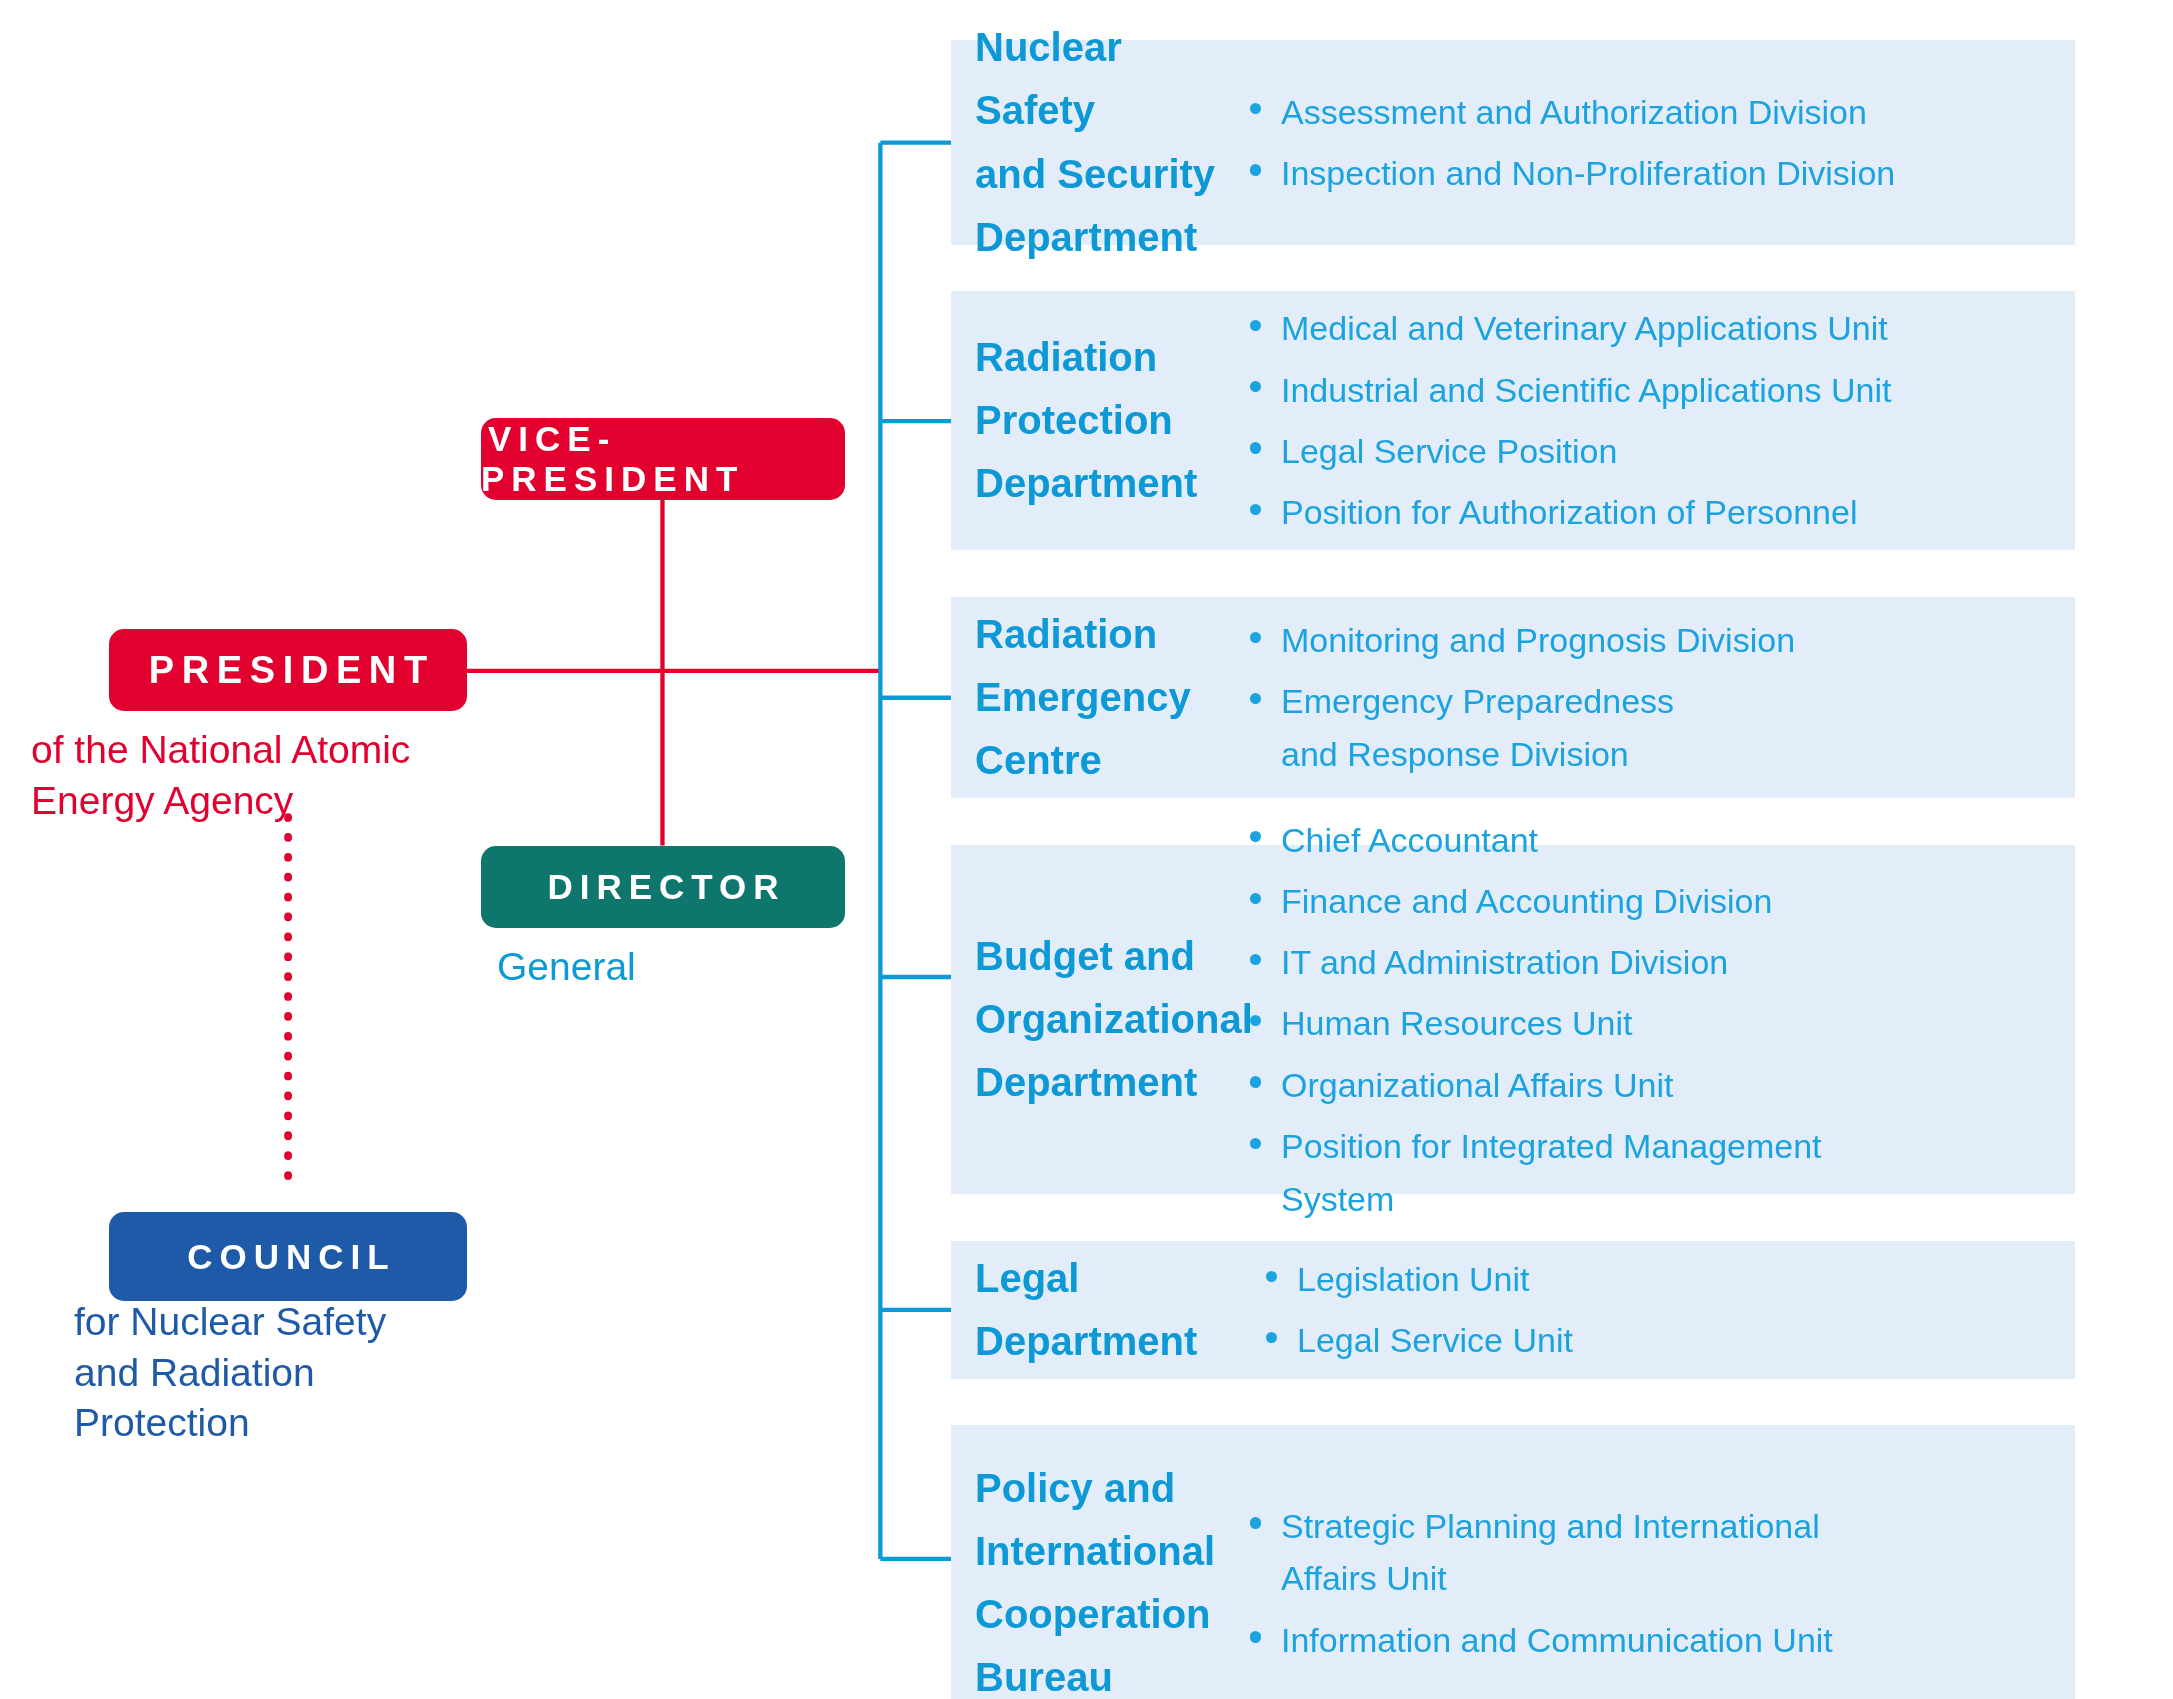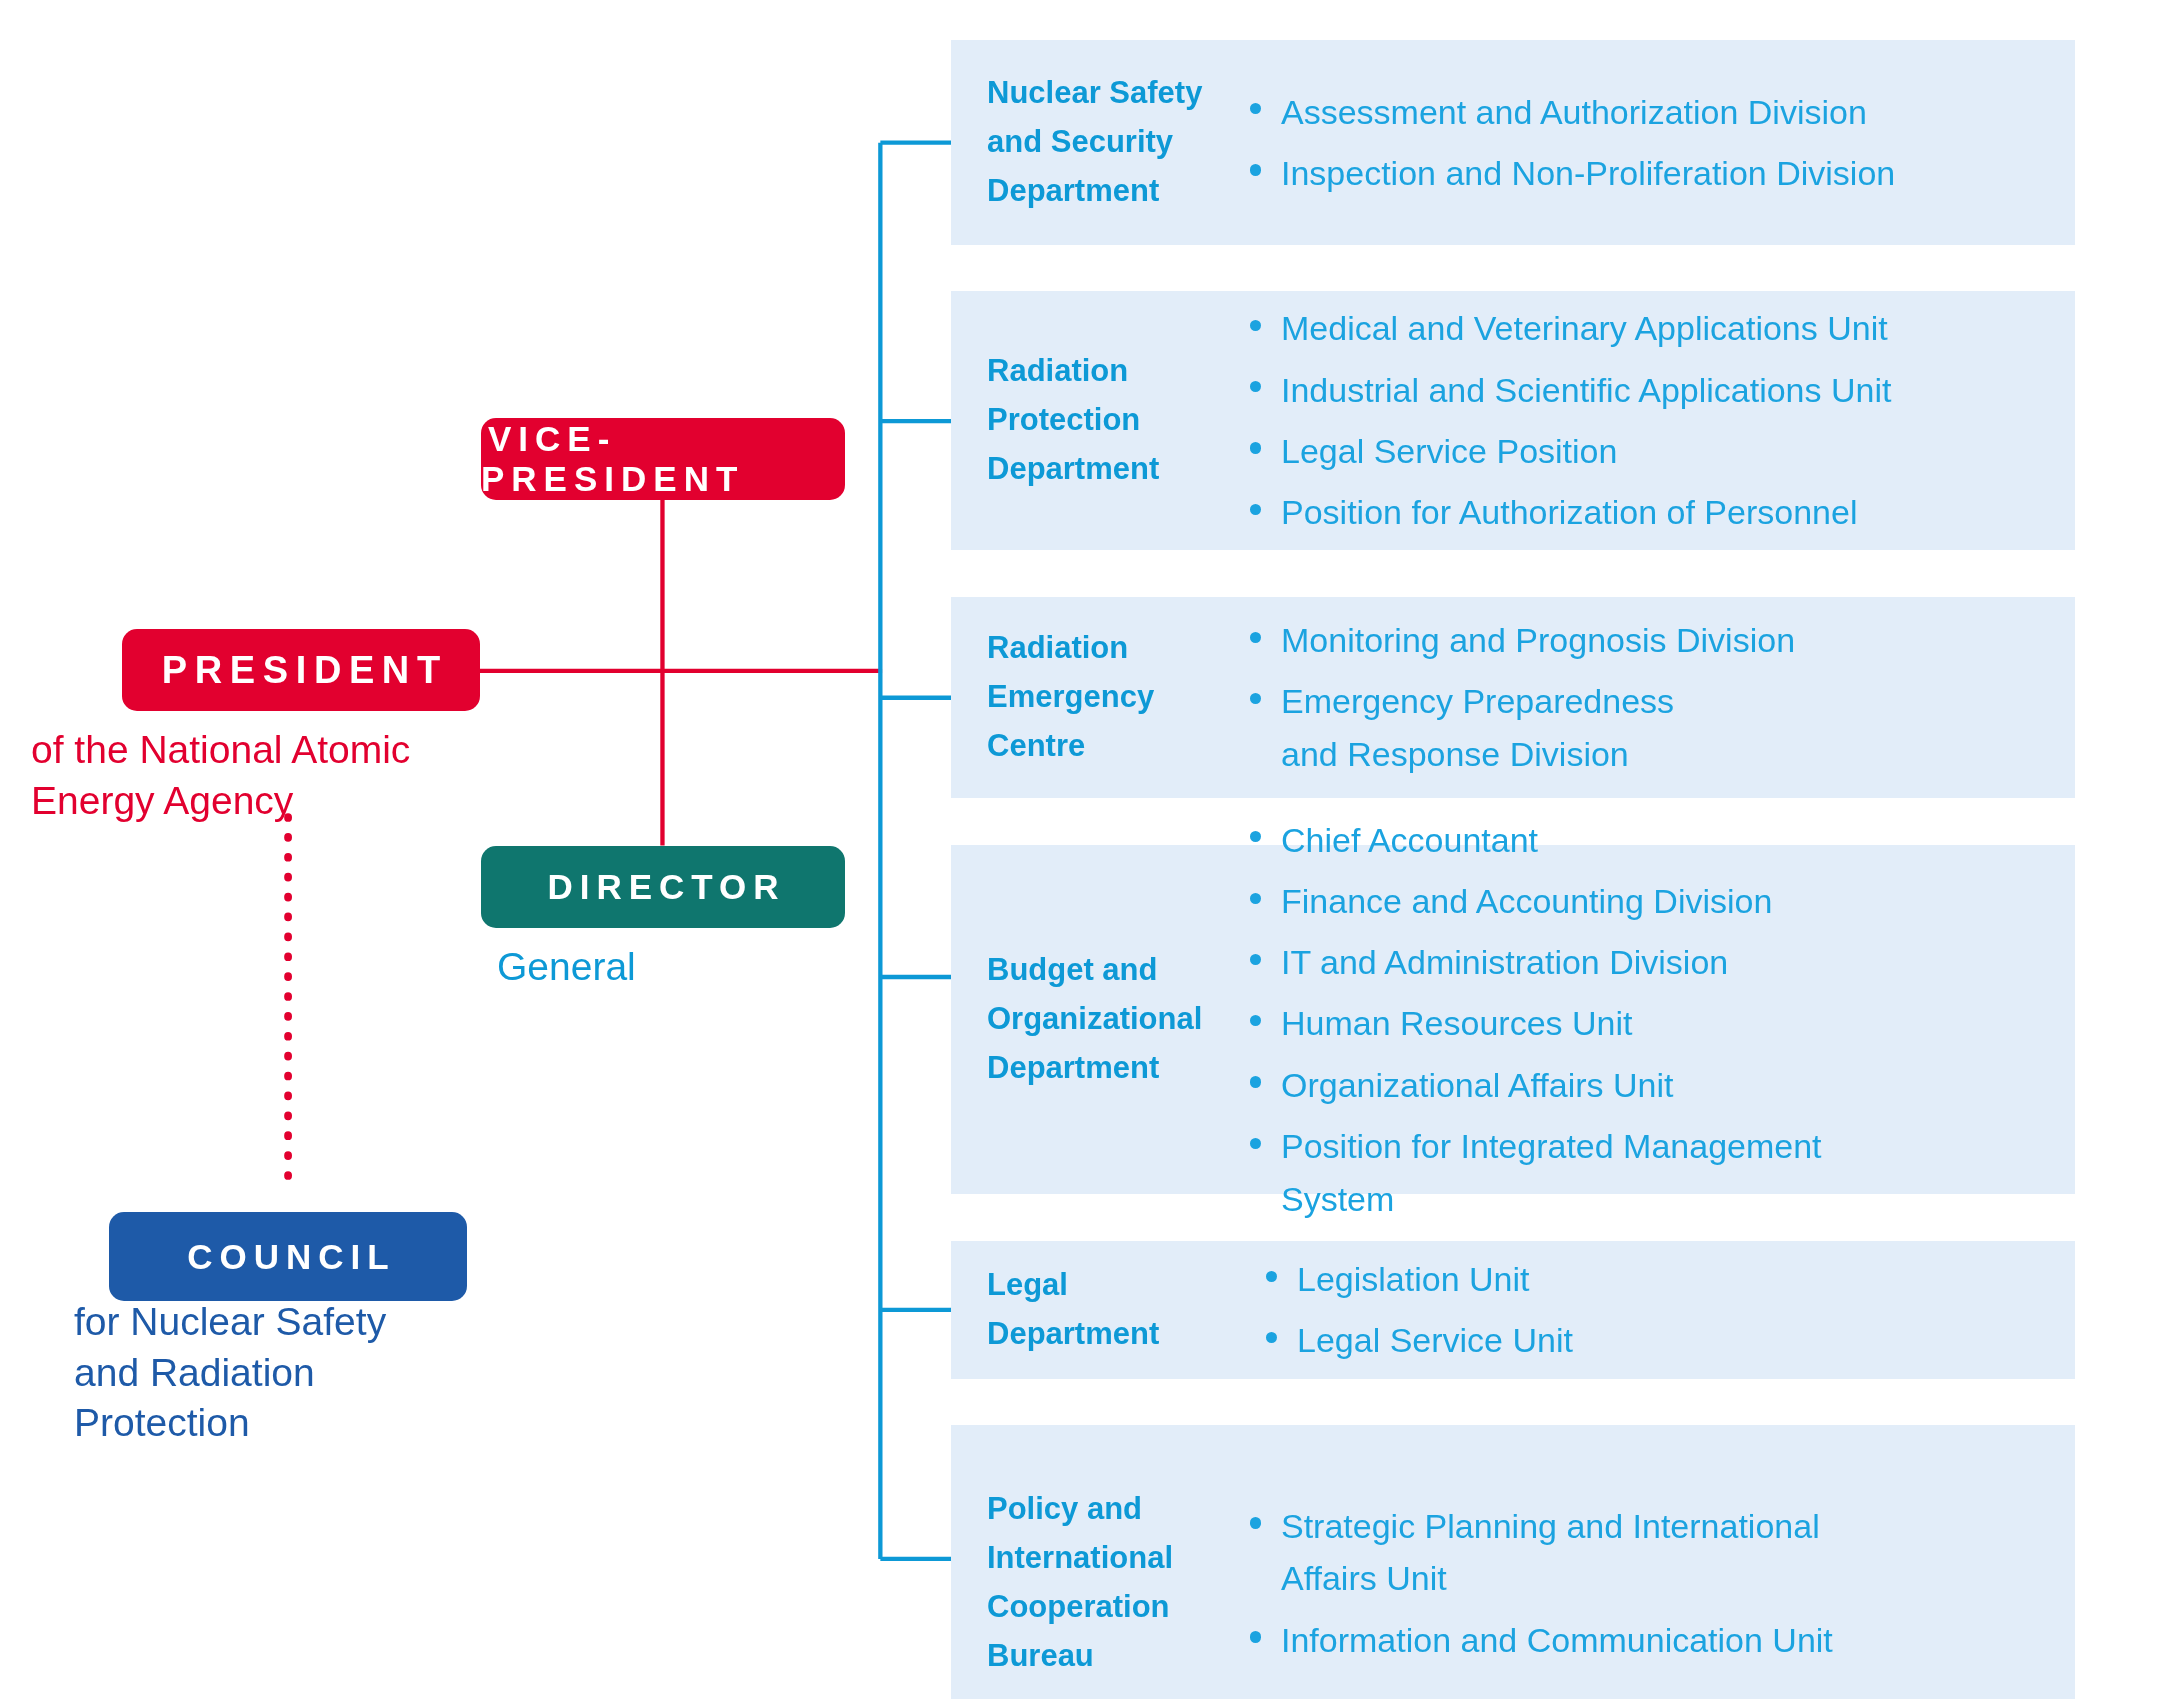--- a/index.html
+++ b/index.html
@@ -42,21 +42,21 @@
     border-radius: 15px;
   }
   .exec-sub {
     position: absolute;
     text-align: left;
     line-height: 1.30;
     box-sizing: border-box;
   }
 
   #president-box {
-    left: 122px; top: 629px;
+    left: 109px; top: 629px;
     width: 358px; height: 82px;
     background: #e2002f;
     font-size: 38px;
   }
   #president-sub {
     left: 31px; top: 725px;
     width: 514px;
     color: #e2002f;
     font-size: 39px;
   }
@@ -100,24 +100,24 @@
     left: 951px;
     width: 1124px;
     background: #e2edf9;
     box-sizing: border-box;
     display: flex;
     align-items: center;
   }
   .dept-title {
     width: 294px;
     flex: 0 0 294px;
-    padding-left: 36px;
+    padding-left: 24px;
     color: #0d99d6;
     font-weight: bold;
-    font-size: 31px;
+    font-size: 40px;
     line-height: 1.58;
     box-sizing: border-box;
   }
   .dept-items {
     flex: 1 1 auto;
     list-style: none;
     margin: 0;
     padding: 0 17.3px 0 0;
     color: #1ba3e0;
     font-size: 34px;

